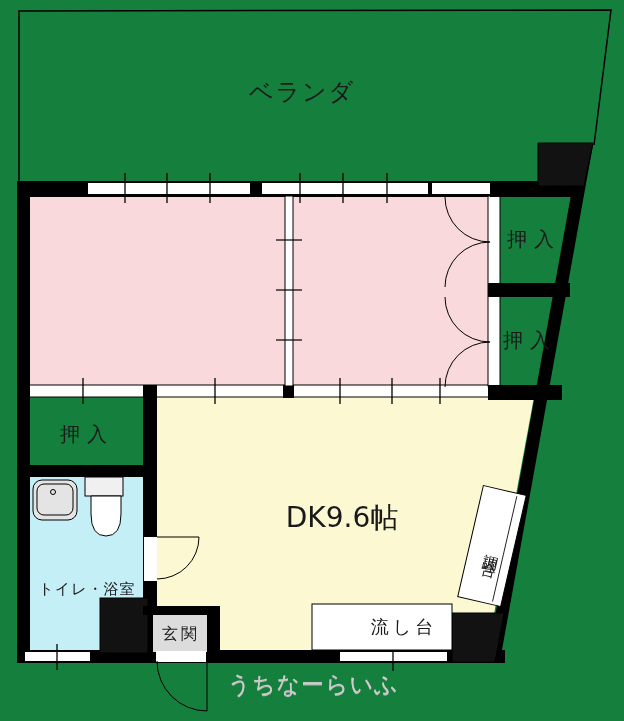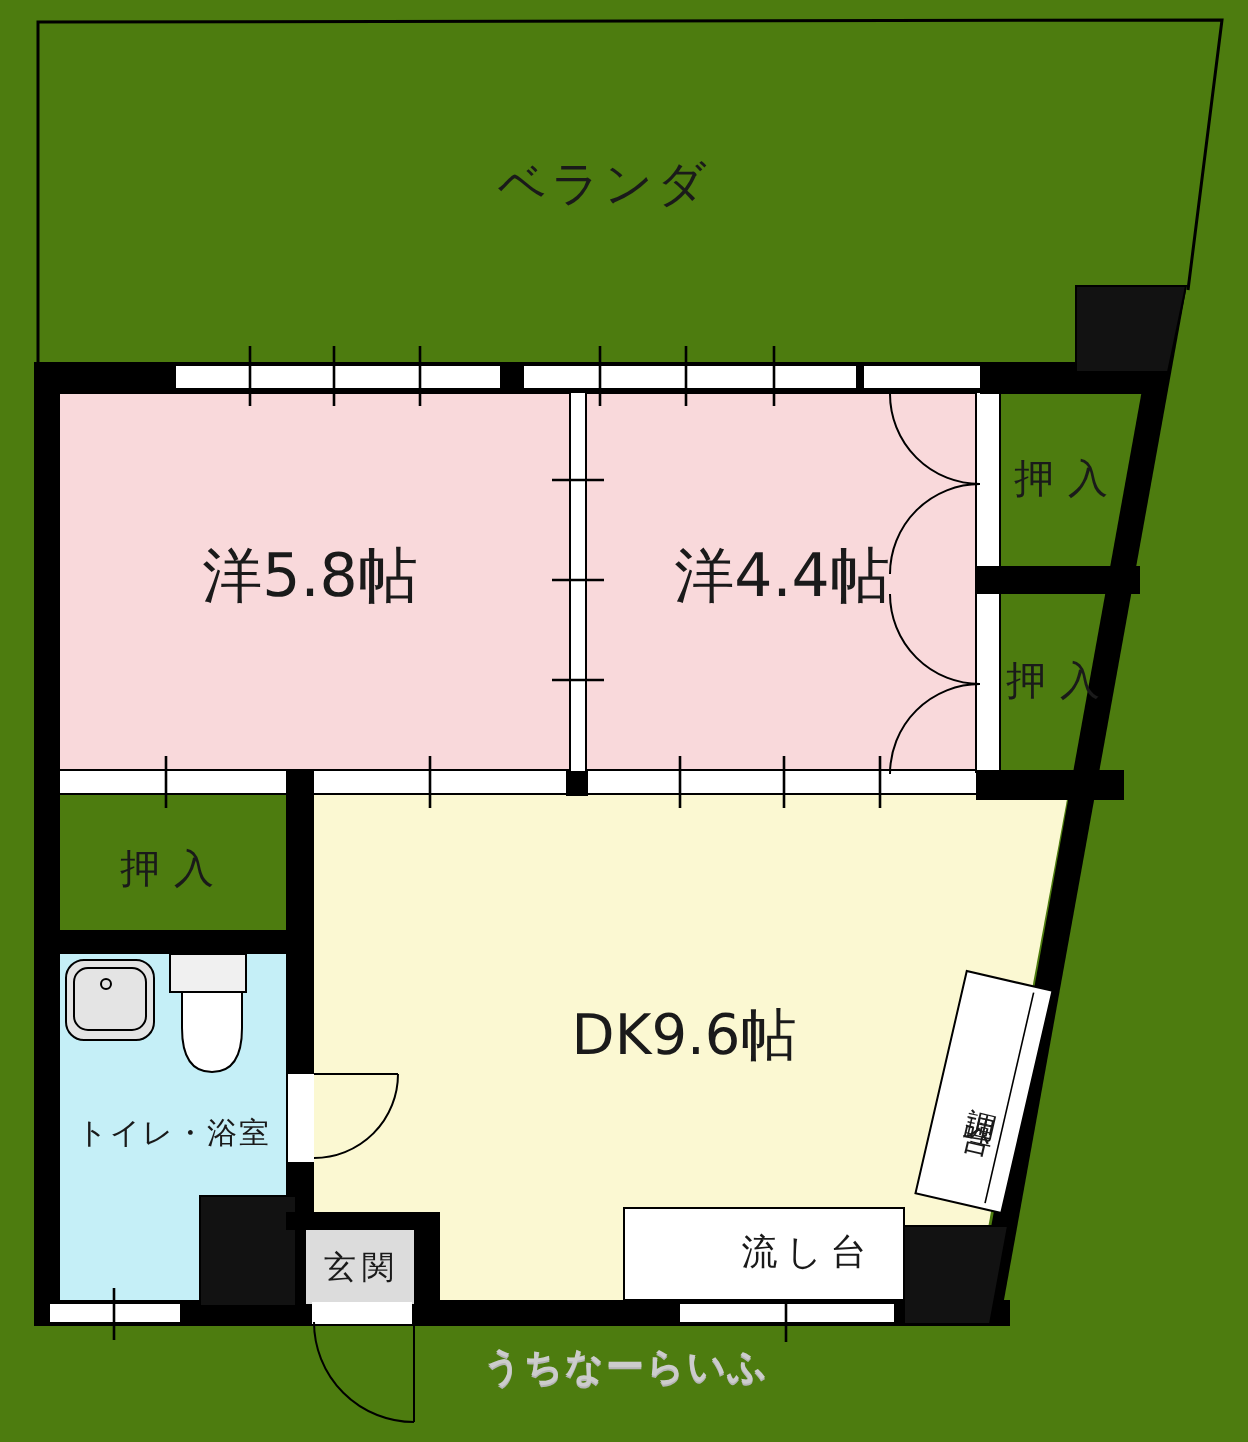--- a/index.html
+++ b/index.html
@@ -1,30 +1,30 @@
 <!DOCTYPE html>
 <html><head>
 <meta charset="utf-8">
 <style>
   html,body{margin:0;padding:0;background:#fff;}
   body{font-family:"DejaVu Sans","Liberation Sans",sans-serif;}
-  #plan{position:relative;width:624px;height:721px;background:#4d7c0f;overflow:hidden;}
+  #plan{position:relative;width:624px;height:721px;background:#15803d;overflow:hidden;}
   #plan svg{position:absolute;left:0;top:0;}
   .lbl{position:absolute;transform:translate(-50%,-50%);white-space:nowrap;color:#1a1a1a;line-height:1;}
   .lbl-veranda{font-size:24px;letter-spacing:2px;}
   .lbl-room{font-size:30px;}
   .lbl-closet{font-size:20px;letter-spacing:7px;}
   .lbl-closet-small{font-size:20px;letter-spacing:7px;}
-  .lbl-bath{font-size:15px;letter-spacing:1px;}
+  .lbl-bath{font-size:15px;letter-spacing:1px;margin-top:22px;}
   .lbl-dk{font-size:28px;}
   .lbl-genkan{font-size:16px;letter-spacing:3px;text-align:right;}
   .lbl-sink{font-size:18px;letter-spacing:4px;margin-left:20px;}
   .lbl-counter{font-size:15px;writing-mode:vertical-rl;letter-spacing:4px;
                transform:translate(-50%,-50%) rotate(13deg);}
-  .lbl-watermark{font-size:19px;font-weight:bold;color:#cccccc;
+  .lbl-watermark{font-size:23px;font-weight:normal;color:#cccccc;
                  text-shadow:0 1px 0 #b5b5b5;letter-spacing:1px;}
 </style>
 </head>
 <body>
 
 <div id="plan">
   <svg width="624" height="721" viewBox="0 0 624 721">
 
     <path d="M19,182 L19,11 L611,10 L594,145" fill="none" stroke="#000" stroke-width="1.5"></path>
 
@@ -116,22 +116,20 @@
     </g>
 
     <rect x="312" y="604" width="140" height="46" fill="#fff" stroke="#000" stroke-width="1"></rect>
     <g transform="rotate(13 492 546)">
       <rect x="470" y="489" width="44" height="114" fill="#fff" stroke="#000" stroke-width="1"></rect>
       <line x1="505" y1="492" x2="505" y2="600" stroke="#000" stroke-width="0.8"></line>
     </g>
   </svg>
 
   <div class="lbl lbl-veranda" style="left:302px;top:92px;">ベランダ</div>
-  <div class="lbl lbl-room" style="left:155px;top:289px;">洋5.8帖</div>
-  <div class="lbl lbl-room" style="left:391px;top:289px;">洋4.4帖</div>
   <div class="lbl lbl-closet-small" style="left:534px;top:239px;">押入</div>
   <div class="lbl lbl-closet-small" style="left:530px;top:340px;">押入</div>
   <div class="lbl lbl-closet" style="left:87px;top:434px;">押入</div>
   <div class="lbl lbl-bath" style="left:87px;top:567px;">トイレ・浴室</div>
   <div class="lbl lbl-dk" style="left:342px;top:518px;">DK9.6帖</div>
   <div class="lbl lbl-genkan" style="left:181px;top:634px;">玄関</div>
   <div class="lbl lbl-sink" style="left:384px;top:627px;">流し台</div>
   <div class="lbl lbl-counter" style="left:493px;top:549px;">調理台</div>
   <div class="lbl lbl-watermark" style="left:313px;top:684px;">うちなーらいふ</div>
 </div>

